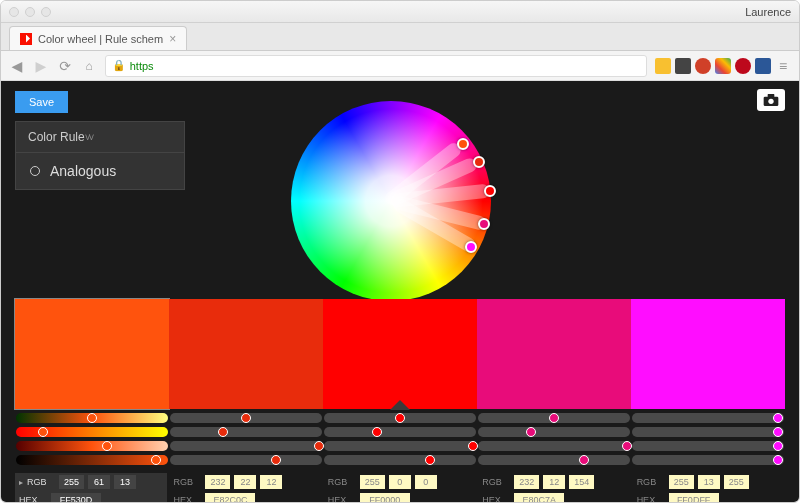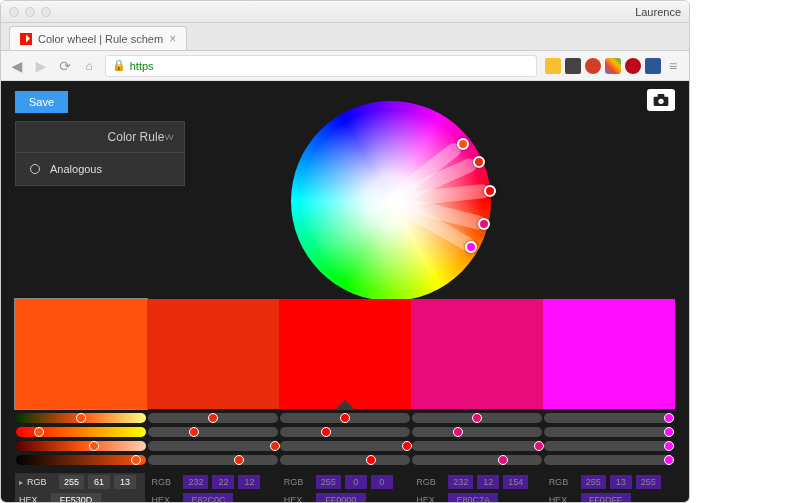--- a/index.html
+++ b/index.html
@@ -1,17 +1,17 @@
 <!DOCTYPE html>
 <html><head>
 <meta charset="utf-8">
 <style>
 *{box-sizing:border-box;margin:0;padding:0;font-family:-apple-system,BlinkMacSystemFont,"Segoe UI",Arial,sans-serif}
 body{background:#fff;width:800px;height:503px;overflow:hidden}
-.window{width:690px;height:503px;border:1px solid #ccc;border-radius:6px;overflow:hidden;display:flex;flex-direction:column;background:#fff}
+.window{width:800px;height:503px;border:1px solid #ccc;border-radius:6px;overflow:hidden;display:flex;flex-direction:column;background:#fff}
 .titlebar{height:22px;background:linear-gradient(#f6f6f6,#e8e8e8);display:flex;align-items:center;padding:0 8px;border-bottom:1px solid #d0d0d0;position:relative}
 .traffic{display:flex;gap:6px}
 .tl{width:10px;height:10px;border-radius:50%;background:#e6e6e6;border:1px solid #d0d0d0}
 .profile{position:absolute;right:8px;font-size:11px;color:#444}
 .tabbar{height:28px;background:#e8e8e8;display:flex;align-items:flex-end;padding-left:8px;border-bottom:1px solid #ccc}
 .tab{background:#f8f8f8;border:1px solid #ccc;border-bottom:none;border-radius:4px 4px 0 0;height:24px;display:flex;align-items:center;padding:0 10px;gap:6px;font-size:11px;color:#555;max-width:180px}
 .tab-icon{width:12px;height:12px;background:#fa0f00;display:inline-block;position:relative}
 .tab-icon:after{content:"";position:absolute;inset:2px 2px 2px 6px;background:#fff;clip-path:polygon(0 0,100% 50%,0 100%)}
 .tab-close{color:#999;font-size:12px}
 .addrbar{height:30px;background:#f4f4f4;display:flex;align-items:center;padding:0 8px;gap:8px;border-bottom:1px solid #ddd}
@@ -19,22 +19,22 @@
 .url{flex:1;background:#fff;border:1px solid #ddd;border-radius:3px;height:22px;display:flex;align-items:center;padding:0 6px;font-size:11px;color:#333;gap:4px}
 .lock{color:#0a0}
 .https{color:#0a8a0a}
 .ext{display:flex;gap:4px;align-items:center}
 .ext-icon{width:16px;height:16px;border-radius:2px;display:inline-block}
 .content{flex:1;background:#1a1a1a;position:relative;overflow:hidden}
 .save-btn{position:absolute;top:10px;left:14px;background:#3a9cf0;color:#fff;border:none;padding:5px 14px;font-size:11px;cursor:pointer}
 .camera{position:absolute;top:8px;right:14px;width:28px;height:22px;background:#fff;border-radius:3px;display:flex;align-items:center;justify-content:center}
 .camera svg{width:16px;height:14px}
 .rule-panel{position:absolute;top:40px;left:14px;width:170px;background:#333;border:1px solid #444}
-.rule-header{display:flex;justify-content:flex-end;align-items:center;padding:8px 12px;font-size:12px;color:#ccc;border-bottom:1px solid #444}
-.rule-item{display:flex;align-items:center;gap:10px;padding:10px 14px;font-size:11px;color:#ddd}
+.rule-header{display:flex;justify-content:flex-start;align-items:center;padding:8px 12px;font-size:12px;color:#ccc;border-bottom:1px solid #444}
+.rule-item{display:flex;align-items:center;gap:10px;padding:10px 14px;font-size:14px;color:#ddd}
 .rule-radio{width:10px;height:10px;border:1.5px solid #ccc;border-radius:50%}
 .chev{color:#888;font-size:10px;letter-spacing:-2px}
 .wheel-wrap{position:absolute;top:20px;left:280px;width:220px;height:220px}
 .wheel{width:200px;height:200px;border-radius:50%;position:absolute;left:10px;top:0;background:conic-gradient(from 90deg,#ff0000,#ff8000,#ffff00,#80ff00,#00ff00,#00ff80,#00ffff,#0080ff,#0000ff,#8000ff,#ff00ff,#ff0080,#ff0000)}
 .wheel:after{content:"";position:absolute;inset:0;border-radius:50%;background:radial-gradient(circle,#fff 0%,rgba(255,255,255,0.9) 18%,rgba(255,255,255,0) 65%)}
 .ray{position:absolute;left:110px;top:100px;height:14px;background:rgba(255,255,255,0.35);transform-origin:0 50%;border-radius:7px}
 .handle{position:absolute;width:12px;height:12px;border:2px solid #fff;border-radius:50%;transform:translate(-50%,-50%);box-shadow:0 0 3px rgba(0,0,0,0.5)}
 .swatches{position:absolute;top:218px;left:14px;right:14px;height:110px;display:flex}
 .swatch{flex:1;position:relative}
 .swatch.active{outline:1px solid #888;outline-offset:0}
@@ -44,21 +44,21 @@
 .slider-cell{flex:1;position:relative;height:10px;border-radius:5px;margin:0 1px}
 .slider-cell.active .track{height:10px}
 .track{position:absolute;inset:0;border-radius:5px}
 .knob{position:absolute;width:10px;height:10px;border-radius:50%;top:50%;transform:translate(-50%,-50%);border:1.5px solid #fff}
 .values{position:absolute;top:392px;left:14px;right:14px;display:flex;gap:2px}
 .val-col{flex:1;font-size:9px;color:#888}
 .val-col.active{color:#ddd}
 .val-row{display:flex;align-items:center;gap:4px;height:18px;padding:0 4px}
 .val-col.active .val-row{background:#333}
 .val-label{width:28px;font-size:9px}
-.val-box{background:#4c1d95;padding:2px 5px;min-width:22px;text-align:center;font-size:9px}
+.val-box{background:#fef9c3;padding:2px 5px;min-width:22px;text-align:center;font-size:9px}
 .val-col.active .val-box{background:#444;color:#fff}
 .tri{font-size:8px;color:#aaa}
 </style>
 </head>
 <body>
 
 <div class="window">
   <div class="titlebar">
     <div class="traffic">
       <span class="tl"></span>

